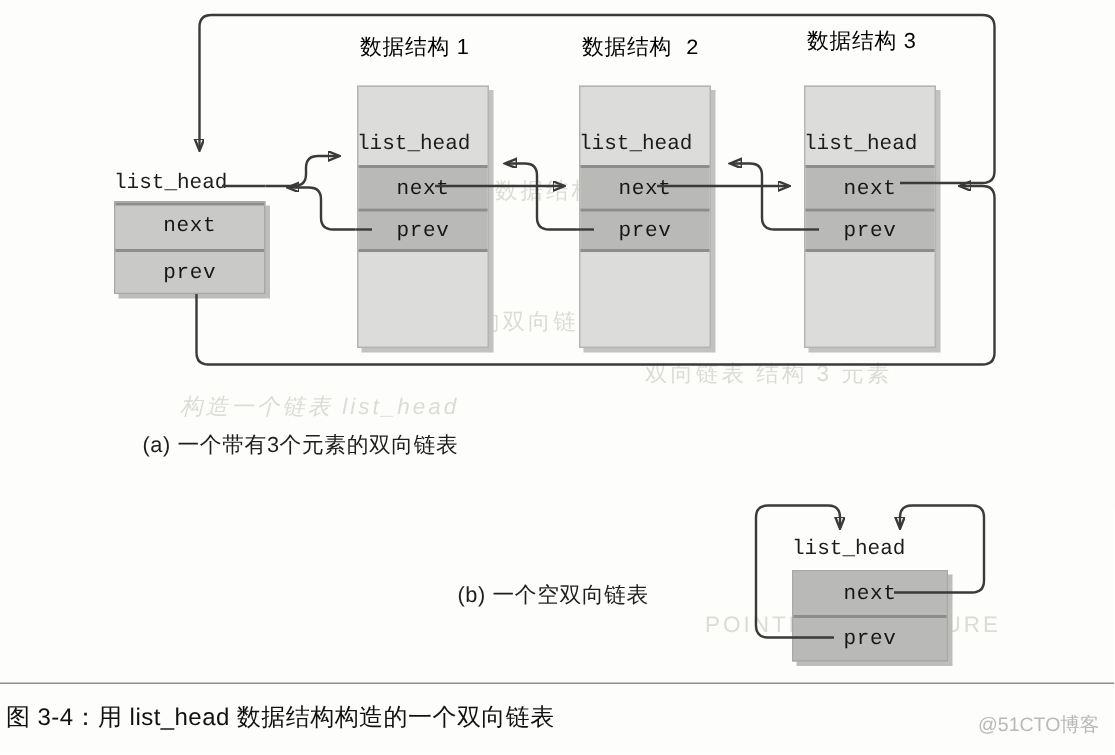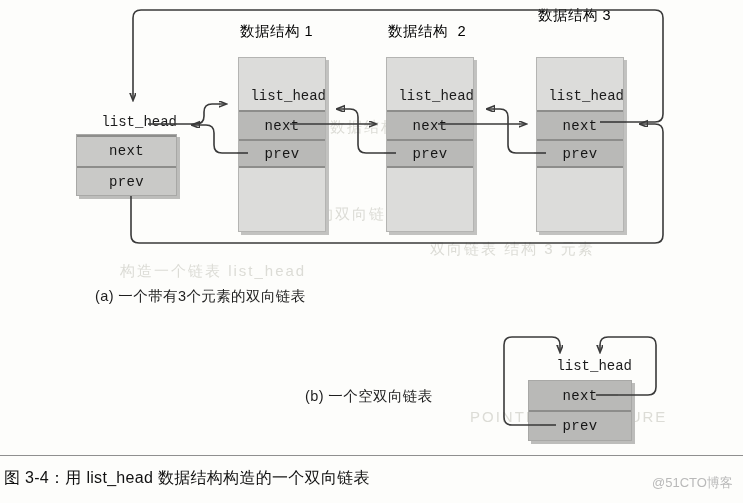--- a/index.html
+++ b/index.html
@@ -41,21 +41,21 @@
     color: #000000;
     white-space: nowrap;
     letter-spacing: 0.5px;
   }
   .lh-label {
     position: absolute;
     font-family: "Liberation Mono", monospace;
     font-size: 14px;
     color: #1c1c1c;
     white-space: nowrap;
-    text-align: right;
+    text-align: left;
   }
   .field {
     position: absolute;
     background: #b9b9b7;
     box-sizing: border-box;
     font-family: "Liberation Mono", monospace;
     font-size: 14px;
     color: #161616;
     display: flex;
     align-items: center;
@@ -113,21 +113,21 @@
     pointer-events: none;
   }
   svg.wires path, svg.wires line { fill: none; stroke: #3a3a3a; stroke-width: 1.6; }
 </style>
 </head>
 <body>
 
 <div id="page">
 
   <div class="bleed" style="left:250px; top:205px;">数据结构的双向链表元素</div>
-  <div class="bleed" style="left:120px; top:262px;">构造一个链表 list_head</div>
+  <div class="bleed" style="left:120px; top:262px;font-style:italic;">构造一个链表 list_head</div>
   <div class="bleed" style="left:430px; top:240px;">双向链表 结构 3 元素</div>
   <div class="bleed" style="left:470px; top:408px;">POINTER STRUCTURE</div>
   <div class="bleed" style="left:330px; top:118px;">数据结构 双向 链表</div>
 
   <div class="lh-label" style="left:76px; top:114px; width:101px;">list_head</div>
   <div class="head-box" style="left:76px; top:134px; width:101px; height:62px;"></div>
   <div class="field top-rule" style="left:77px; top:135px; width:99px; height:30px; background:#c9c9c7;">next</div>
   <div class="field" style="left:77px; top:166px; width:99px; height:29px; background:#c9c9c7; border-top:2px solid #8d8d8b;">prev</div>
 
   <div class="ds-title" style="left:240px; top:22px;">数据结构 1</div>
@@ -135,21 +135,21 @@
   <div class="lh-label" style="left:238px; top:88px; width:88px;">list_head</div>
   <div class="field top-rule" style="left:239px; top:110px; width:86px; height:29px;">next</div>
   <div class="field top-rule bot-rule" style="left:239px; top:139px; width:86px; height:29px;">prev</div>
 
   <div class="ds-title" style="left:388px; top:22px;font-family:Liberation Mono, monospace;">数据结构 2</div>
   <div class="ds-box" style="left:386px; top:57px; width:88px; height:175px;"></div>
   <div class="lh-label" style="left:386px; top:88px; width:88px;">list_head</div>
   <div class="field top-rule" style="left:387px; top:110px; width:86px; height:29px;">next</div>
   <div class="field top-rule bot-rule" style="left:387px; top:139px; width:86px; height:29px;">prev</div>
 
-  <div class="ds-title" style="left:538px; top:6px;">数据结构 3</div>
+  <div class="ds-title" style="left:538px; top:18px;">数据结构 3</div>
   <div class="ds-box" style="left:536px; top:57px; width:88px; height:175px;"></div>
   <div class="lh-label" style="left:536px; top:88px; width:88px;">list_head</div>
   <div class="field top-rule" style="left:537px; top:110px; width:86px; height:29px;">next</div>
   <div class="field top-rule bot-rule" style="left:537px; top:139px; width:86px; height:29px;">prev</div>
 
   <div class="caption" style="left:95px; top:276px;margin-top:11px;">(a)  一个带有3个元素的双向链表</div>
 
   <div class="caption" style="left:305px; top:387px;">(b)  一个空双向链表</div>
 
   <div class="lh-label" style="left:528px; top:358px; width:104px;">list_head</div>

